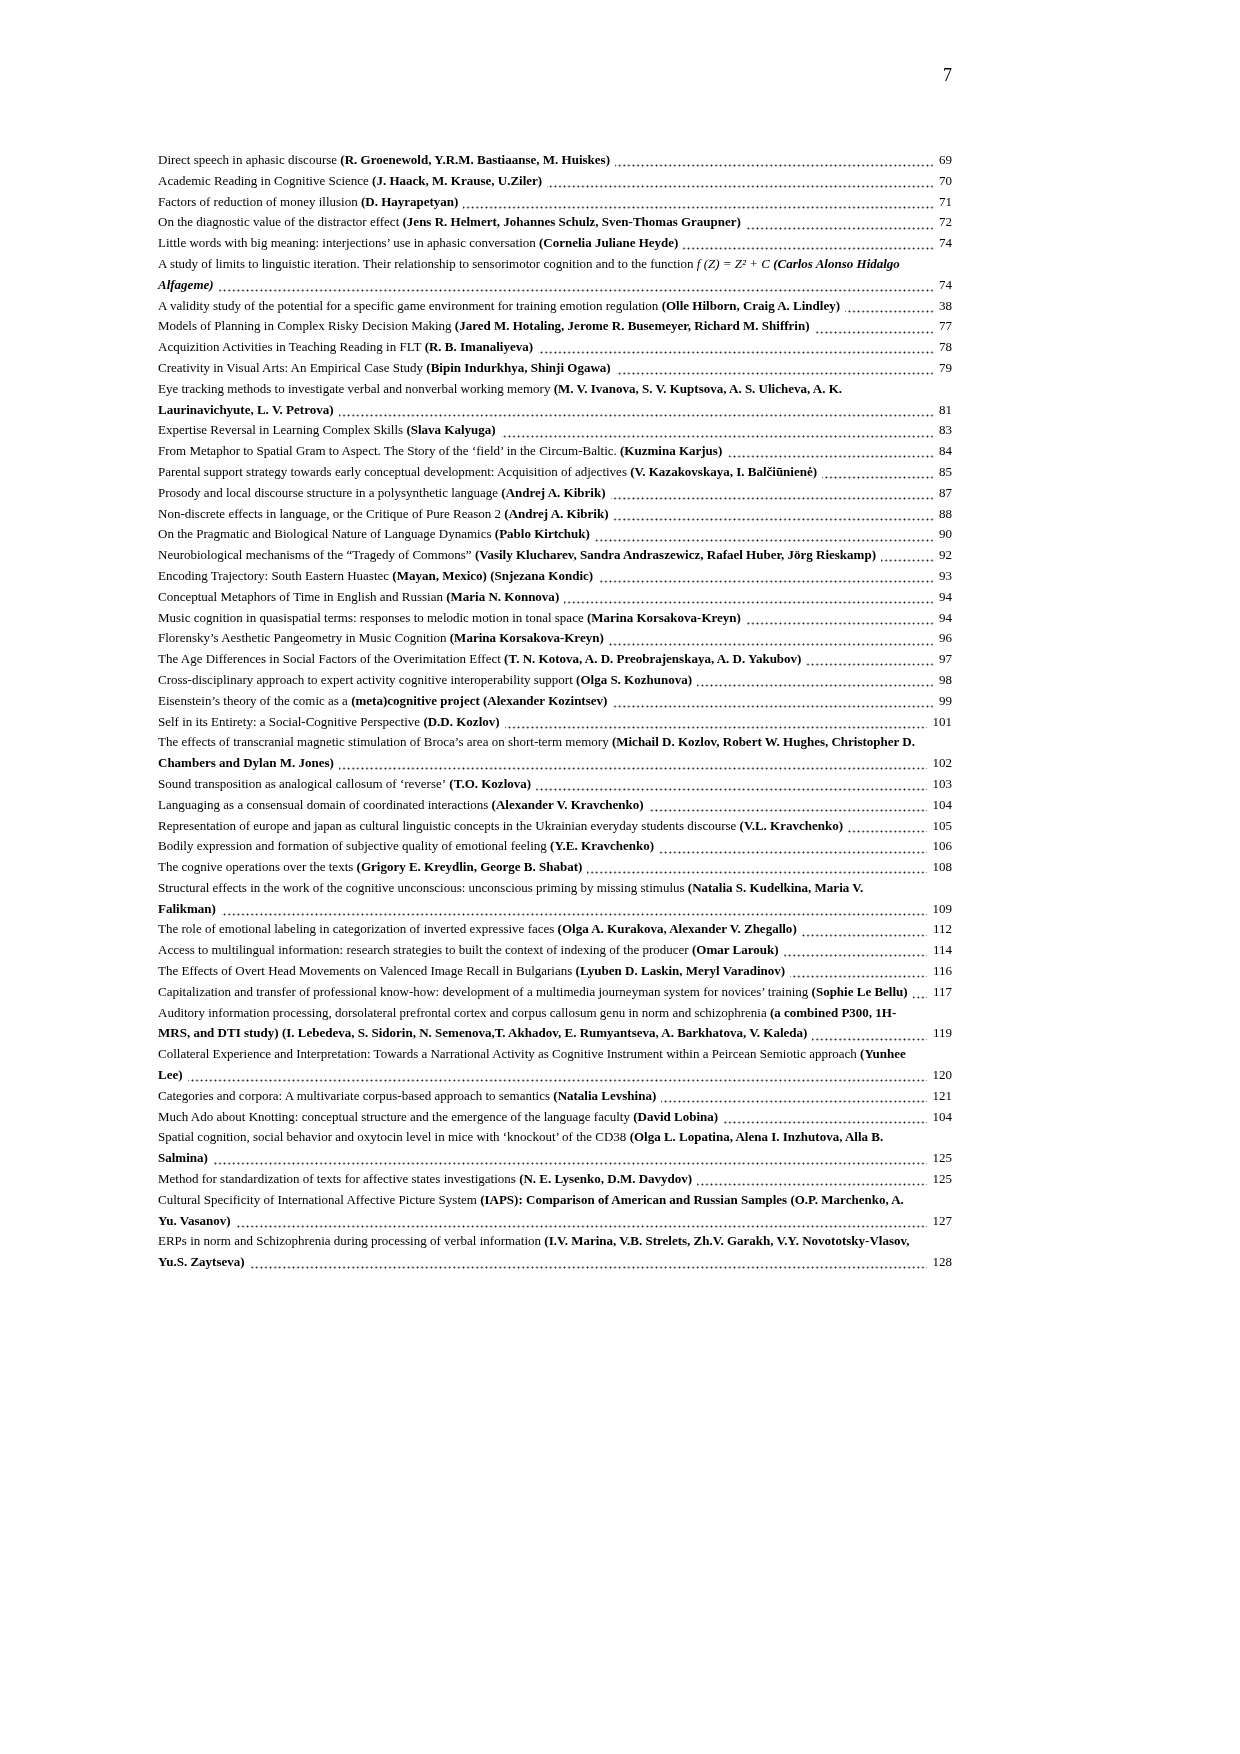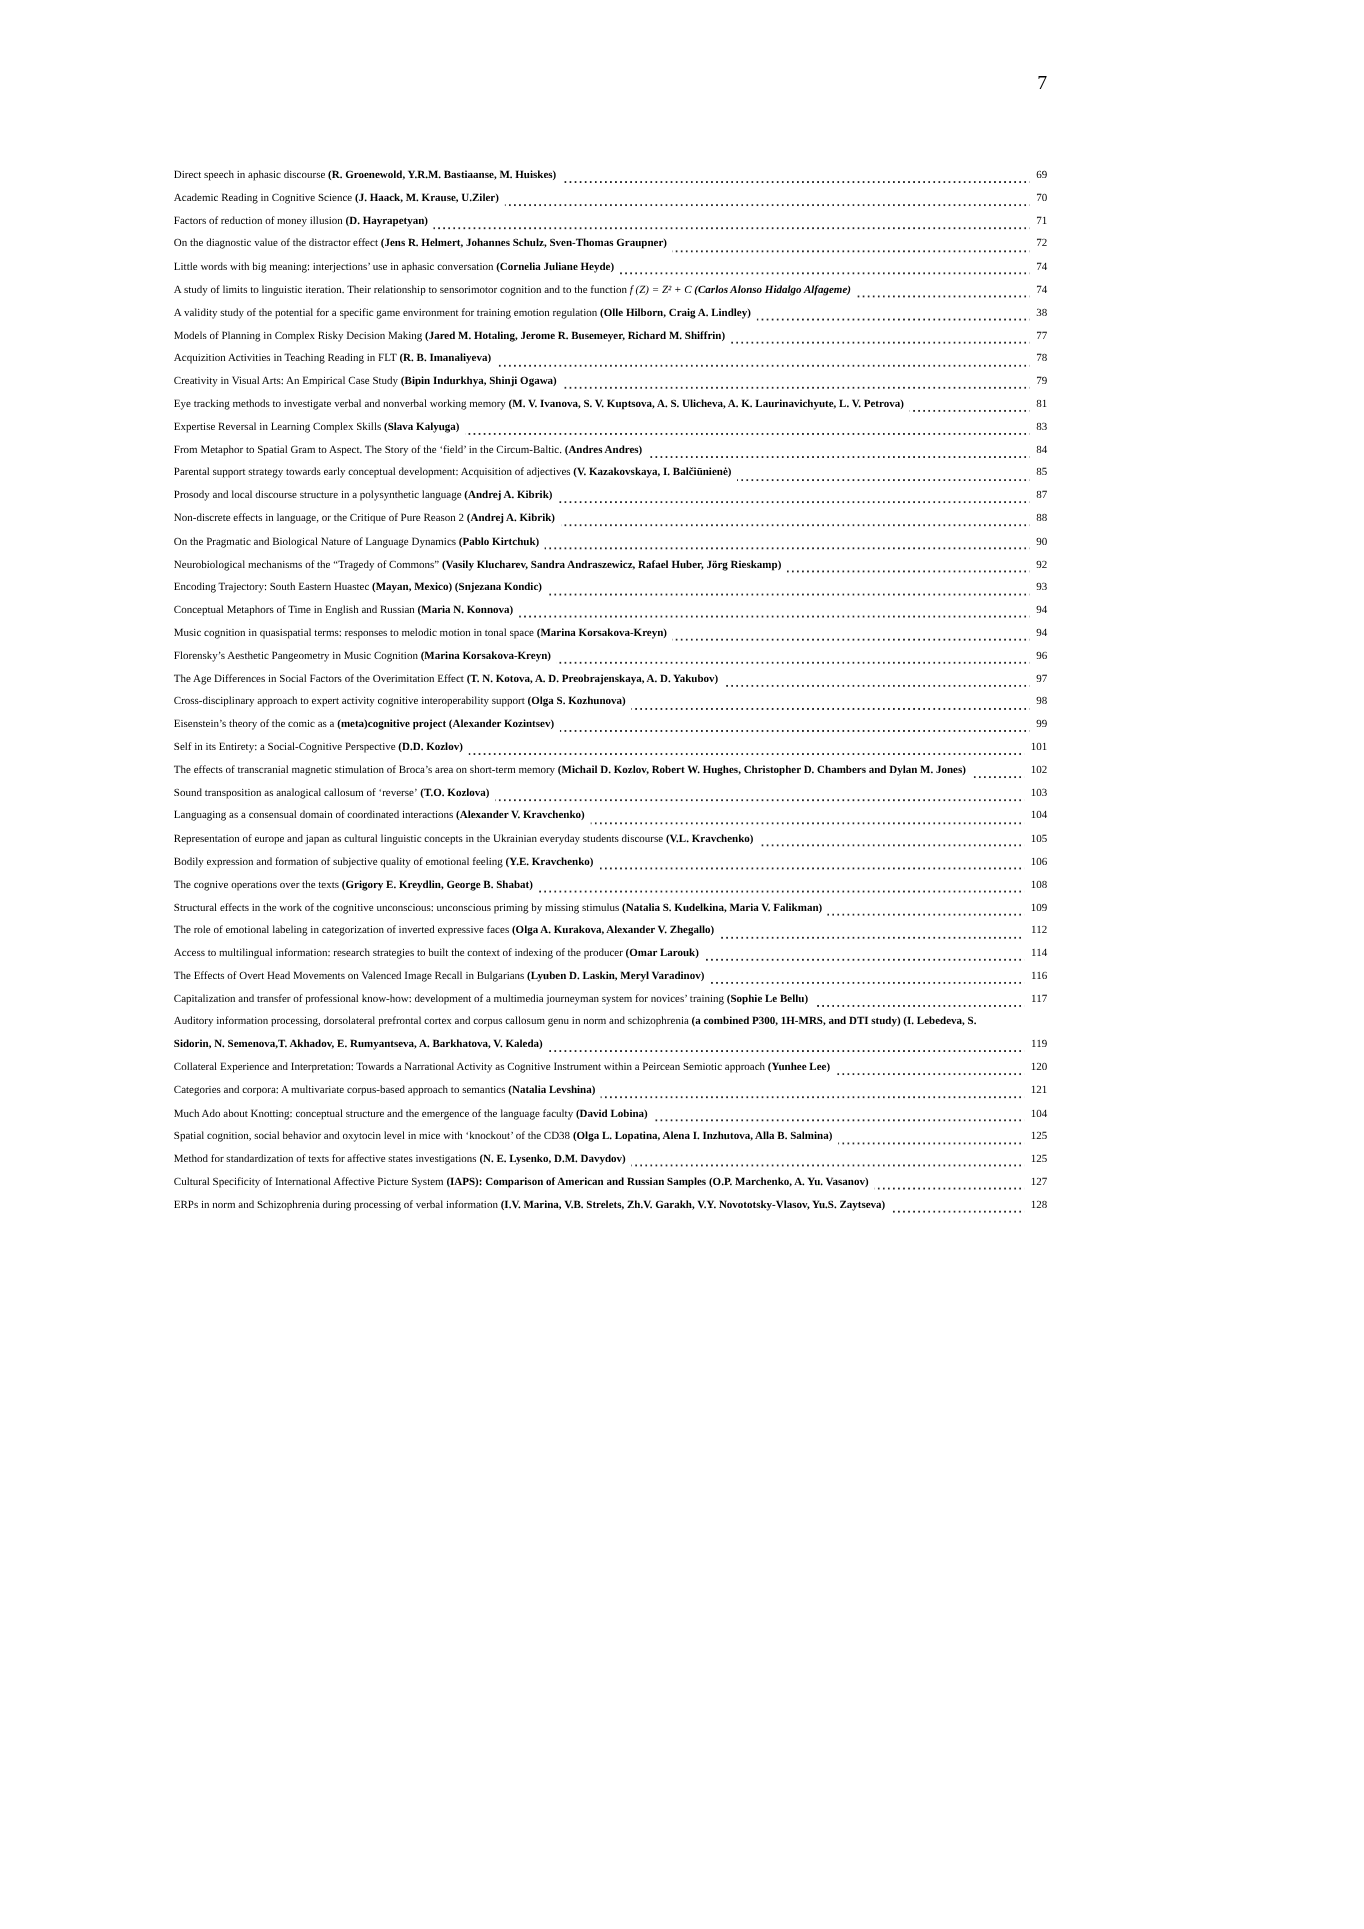--- a/index.html
+++ b/index.html
@@ -24,21 +24,21 @@
     top: 64px;
     right: 288px;
     font-size: 18px;
     line-height: 22px;
   }
   .toc {
     position: absolute;
     top: 150px;
     left: 158px;
     width: 794px;
-    font-size: 10px;
+    font-size: 13px;
     line-height: 20.8px;
     text-align: left;
   }
   .entry {
     position: relative;
     padding-right: 36px;
     
     background-image: radial-gradient(circle, #222222 0.8px, rgba(0,0,0,0) 1.05px);
     background-size: 4.6px 4.6px;
     background-repeat: repeat-x;
@@ -73,21 +73,21 @@
       <div class="entry"><span class="etext"><span>Factors of reduction of money illusion</span><b class="authors"> (<span>D. Hayrapetyan</span>)</b></span><span class="epage">71</span></div>
       <div class="entry"><span class="etext"><span>On the diagnostic value of the distractor effect</span><b class="authors"> (<span>Jens R. Helmert, Johannes Schulz, Sven-Thomas Graupner</span>)</b></span><span class="epage">72</span></div>
       <div class="entry"><span class="etext"><span>Little words with big meaning: interjections’ use in aphasic conversation</span><b class="authors"> (<span>Cornelia Juliane Heyde</span>)</b></span><span class="epage">74</span></div>
       <div class="entry"><span class="etext"><span>A study of limits to linguistic iteration. Their relationship to sensorimotor cognition and to the function</span> <i>f (Z) = Z² + C</i><b class="authors it"> (<span>Carlos Alonso Hidalgo Alfageme</span>)</b></span><span class="epage">74</span></div>
       <div class="entry"><span class="etext"><span>A validity study of the potential for a specific game environment for training emotion regulation</span><b class="authors"> (<span>Olle Hilborn, Craig A. Lindley</span>)</b></span><span class="epage">38</span></div>
       <div class="entry"><span class="etext"><span>Models of Planning in Complex Risky Decision Making</span><b class="authors"> (<span>Jared M. Hotaling, Jerome R. Busemeyer, Richard M. Shiffrin</span>)</b></span><span class="epage">77</span></div>
       <div class="entry"><span class="etext"><span>Acquizition Activities in Teaching Reading in FLT</span><b class="authors"> (<span>R. B. Imanaliyeva</span>)</b></span><span class="epage">78</span></div>
       <div class="entry"><span class="etext"><span>Creativity in Visual Arts: An Empirical Case Study</span><b class="authors"> (<span>Bipin Indurkhya, Shinji Ogawa</span>)</b></span><span class="epage">79</span></div>
       <div class="entry"><span class="etext"><span>Eye tracking methods to investigate verbal and nonverbal working memory</span><b class="authors"> (<span>M. V. Ivanova, S. V. Kuptsova, A. S. Ulicheva, A. K. Laurinavichyute, L. V. Petrova</span>)</b></span><span class="epage">81</span></div>
       <div class="entry"><span class="etext"><span>Expertise Reversal in Learning Complex Skills</span><b class="authors"> (<span>Slava Kalyuga</span>)</b></span><span class="epage">83</span></div>
-      <div class="entry"><span class="etext"><span>From Metaphor to Spatial Gram to Aspect. The Story of the ‘field’ in the Circum-Baltic.</span><b class="authors"> (<span>Andres Andres</span>)</b></span><span class="epage">84</span></div>
+      <div class="entry"><span class="etext"><span>From Metaphor to Spatial Gram to Aspect. The Story of the ‘field’ in the Circum-Baltic.</span><b class="authors"> (<span>Kuzmina Karjus</span>)</b></span><span class="epage">84</span></div>
       <div class="entry"><span class="etext"><span>Parental support strategy towards early conceptual development: Acquisition of adjectives</span><b class="authors"> (<span>V. Kazakovskaya, I. Balčiūnienė</span>)</b></span><span class="epage">85</span></div>
       <div class="entry"><span class="etext"><span>Prosody and local discourse structure in a polysynthetic language</span><b class="authors"> (<span>Andrej A. Kibrik</span>)</b></span><span class="epage">87</span></div>
       <div class="entry"><span class="etext"><span>Non-discrete effects in language, or the Critique of Pure Reason 2</span><b class="authors"> (<span>Andrej A. Kibrik</span>)</b></span><span class="epage">88</span></div>
       <div class="entry"><span class="etext"><span>On the Pragmatic and Biological Nature of Language Dynamics</span><b class="authors"> (<span>Pablo Kirtchuk</span>)</b></span><span class="epage">90</span></div>
       <div class="entry"><span class="etext"><span>Neurobiological mechanisms of the “Tragedy of Commons”</span><b class="authors"> (<span>Vasily Klucharev, Sandra Andraszewicz, Rafael Huber, Jörg Rieskamp</span>)</b></span><span class="epage">92</span></div>
       <div class="entry"><span class="etext"><span>Encoding Trajectory: South Eastern Huastec</span> <b>(Mayan, Mexico)</b><b class="authors"> (<span>Snjezana Kondic</span>)</b></span><span class="epage">93</span></div>
       <div class="entry"><span class="etext"><span>Conceptual Metaphors of Time in English and Russian</span><b class="authors"> (<span>Maria N. Konnova</span>)</b></span><span class="epage">94</span></div>
       <div class="entry"><span class="etext"><span>Music cognition in quasispatial terms: responses to melodic motion in tonal space</span><b class="authors"> (<span>Marina Korsakova-Kreyn</span>)</b></span><span class="epage">94</span></div>
       <div class="entry"><span class="etext"><span>Florensky’s Aesthetic Pangeometry in Music Cognition</span><b class="authors"> (<span>Marina Korsakova-Kreyn</span>)</b></span><span class="epage">96</span></div>
       <div class="entry"><span class="etext"><span>The Age Differences in Social Factors of the Overimitation Effect</span><b class="authors"> (<span>T. N. Kotova, A. D. Preobrajenskaya, A. D. Yakubov</span>)</b></span><span class="epage">97</span></div>

